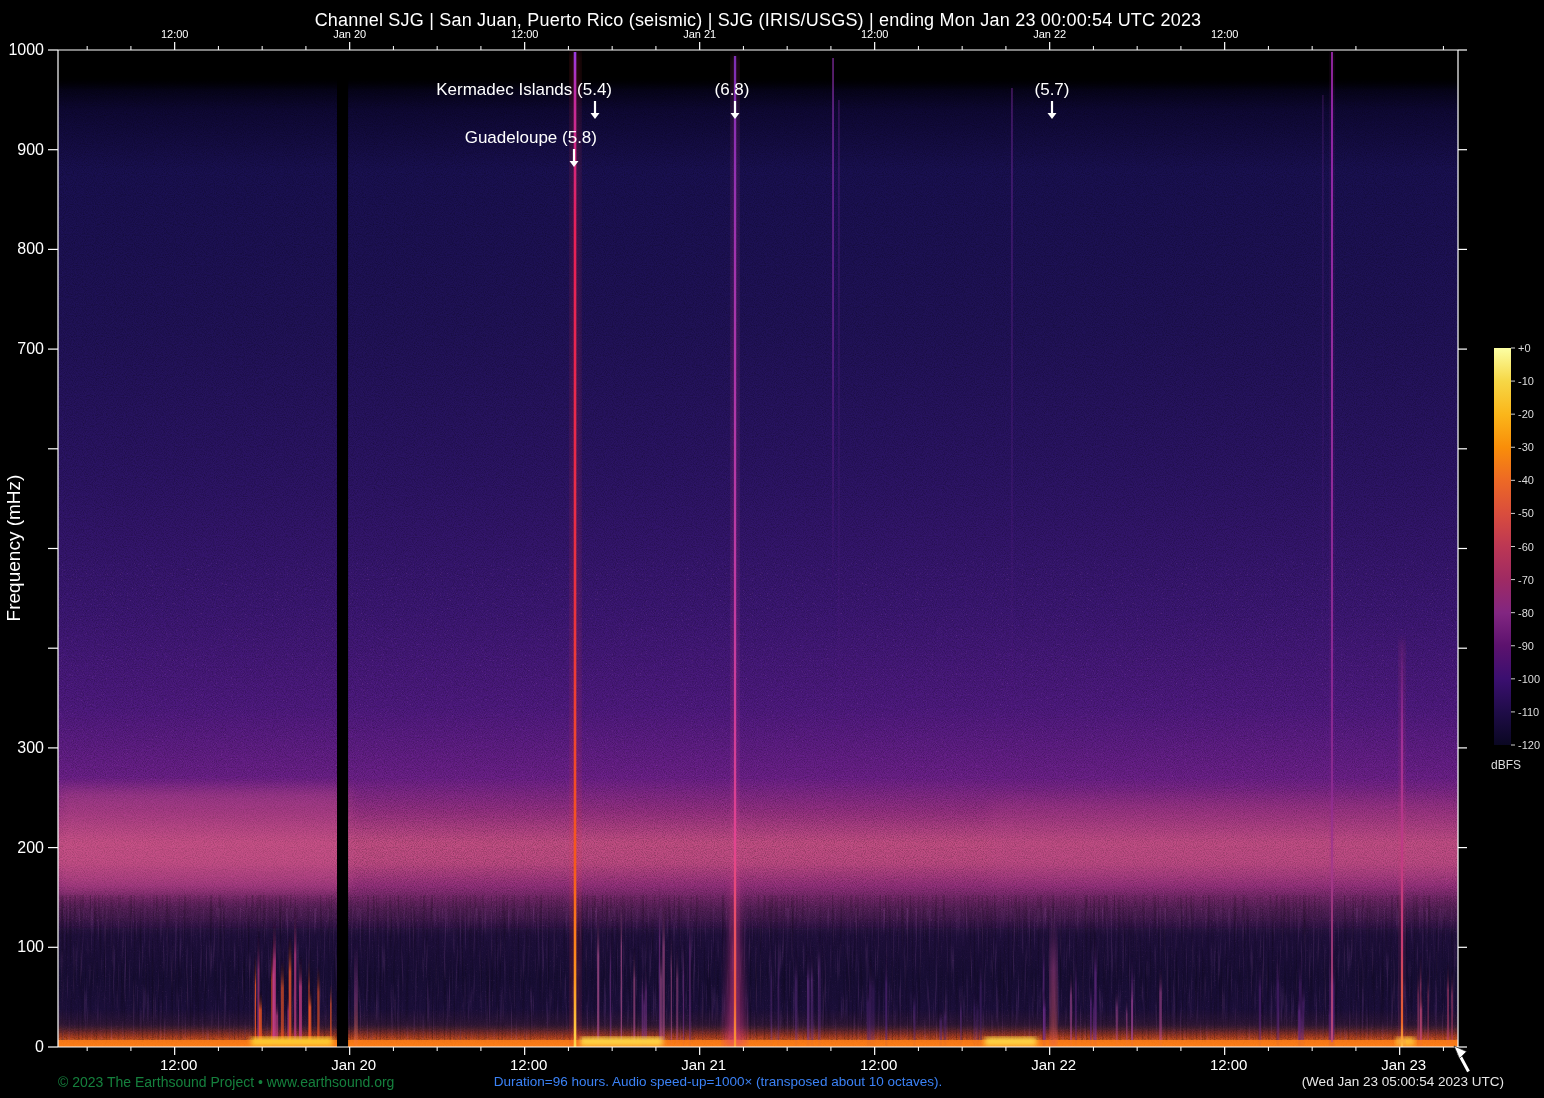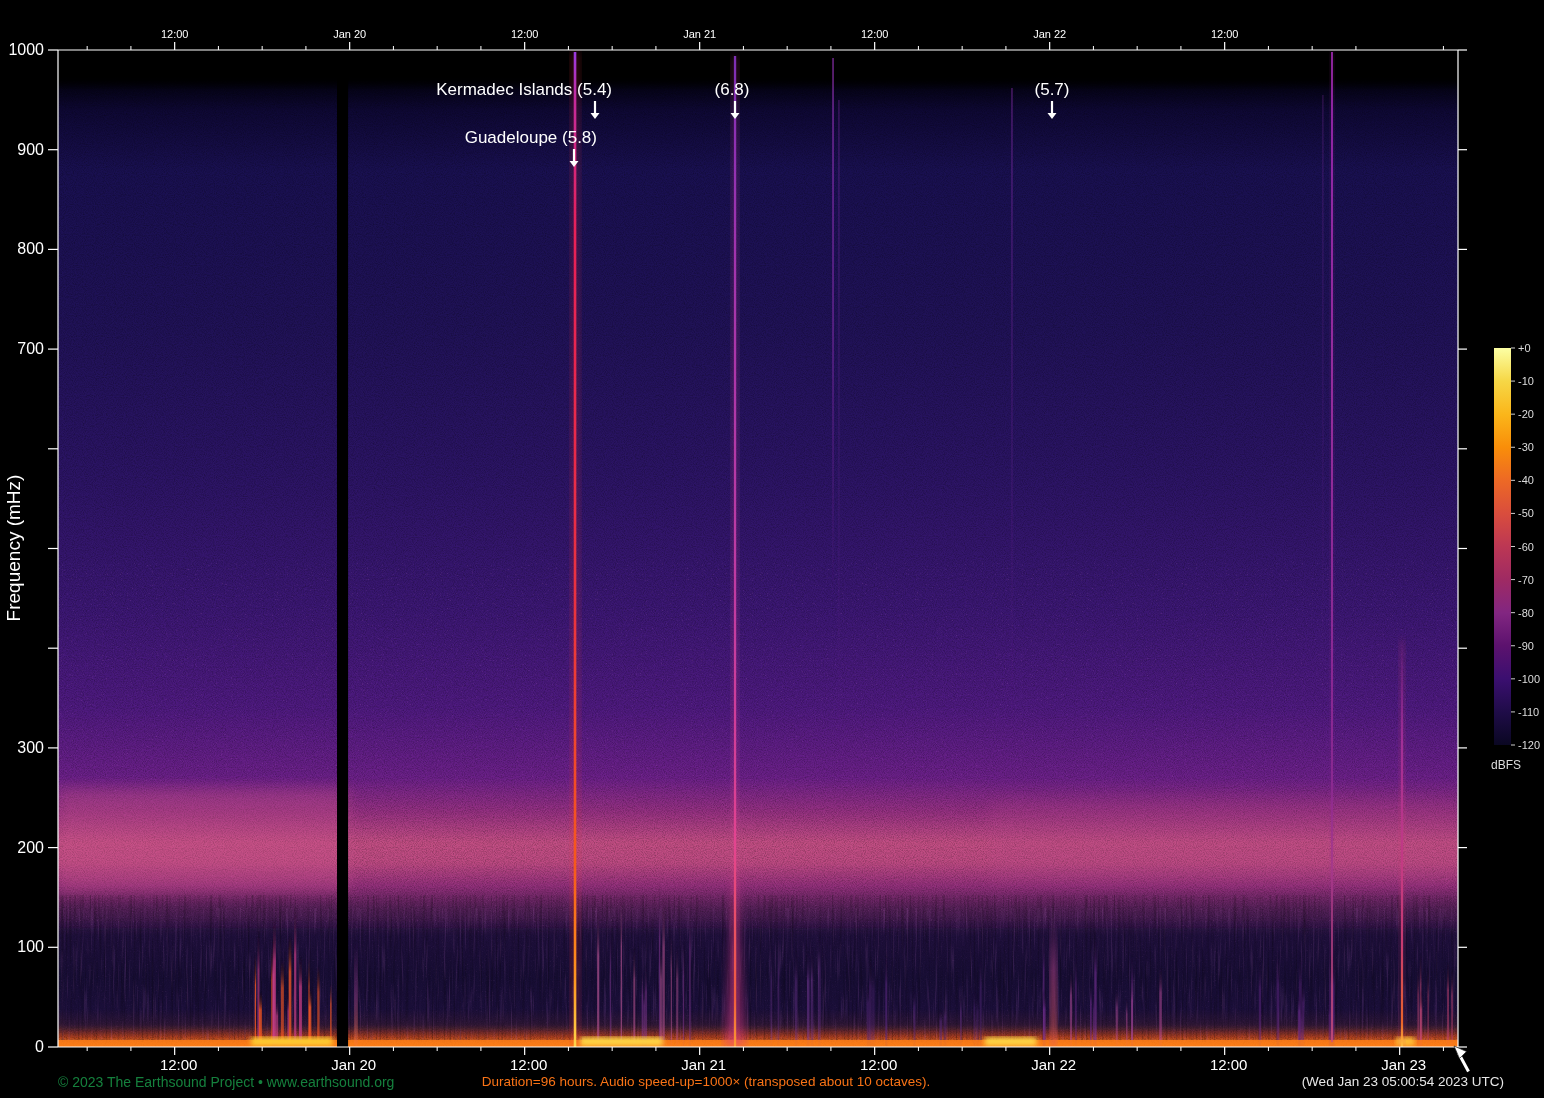--- a/index.html
+++ b/index.html
@@ -1,21 +1,21 @@
 <!DOCTYPE html>
 <html><head>
 <meta charset="utf-8">
 <style>
   html,body{margin:0;padding:0;background:#000;}
   .screen{position:relative;width:1544px;height:1098px;background:#000;overflow:hidden;
           font-family:"Liberation Sans",sans-serif;}
   .title{position:absolute;top:10px;left:0;width:1516px;text-align:center;color:#fff;
          font-size:18px;letter-spacing:.2px;}
   .footer-left{position:absolute;top:1074px;left:58px;color:#15803d;font-size:14px;}
-  .footer-center{position:absolute;top:1074px;left:4px;width:1404px;text-align:center;color:#f97316;font-size:13.5px;}
+  .footer-center{position:absolute;top:1074px;left:16px;width:1404px;text-align:center;color:#3b82f6;font-size:13.5px;}
   .footer-right{position:absolute;top:1074px;right:40px;color:#e8e8e8;font-size:13.5px;}
   svg{position:absolute;top:0;left:0;}
 </style>
 </head>
 <body>
 
 <div class="screen">
   <svg id="plot" width="1544" height="1098" viewBox="0 0 1544 1098">
     <defs id="defs">
         <linearGradient id="bgG" x1="0" y1="0" x2="0" y2="1">
@@ -789,16 +789,17 @@
         <text x="1518" y="715.9166666666667" fill="#ddd" font-size="11" font-family="&quot;Liberation Sans&quot;,sans-serif" text-anchor="start">-110</text>
         <line x1="1511" y1="745" x2="1515" y2="745" stroke="#ccc" stroke-width="1"></line>
         <text x="1518" y="749" fill="#ddd" font-size="11" font-family="&quot;Liberation Sans&quot;,sans-serif" text-anchor="start">-120</text>
         <text x="1506" y="769" fill="#ddd" font-size="12" font-family="&quot;Liberation Sans&quot;,sans-serif" text-anchor="middle">dBFS</text>
       </g>
     <g id="g-cur">
         <line x1="1458.5" y1="1053" x2="1468.5" y2="1071.5" stroke="#fff" stroke-width="3"></line>
         <polygon points="1454,1046 1466.5,1051.5 1459.5,1058.5" fill="#fff" stroke="#222" stroke-width="0.7"></polygon>
       </g>
   </svg>
+  <div class="title">Channel SJG | San Juan, Puerto Rico (seismic) | SJG (IRIS/USGS) | ending Mon Jan 23 00:00:54 UTC 2023</div>
   <div class="footer-left">© 2023 The Earthsound Project • www.earthsound.org</div>
   <div class="footer-center">Duration=96 hours. Audio speed-up=1000× (transposed about 10 octaves).</div>
   <div class="footer-right">(Wed Jan 23 05:00:54 2023 UTC)</div>
 </div>
 
 </body></html>

